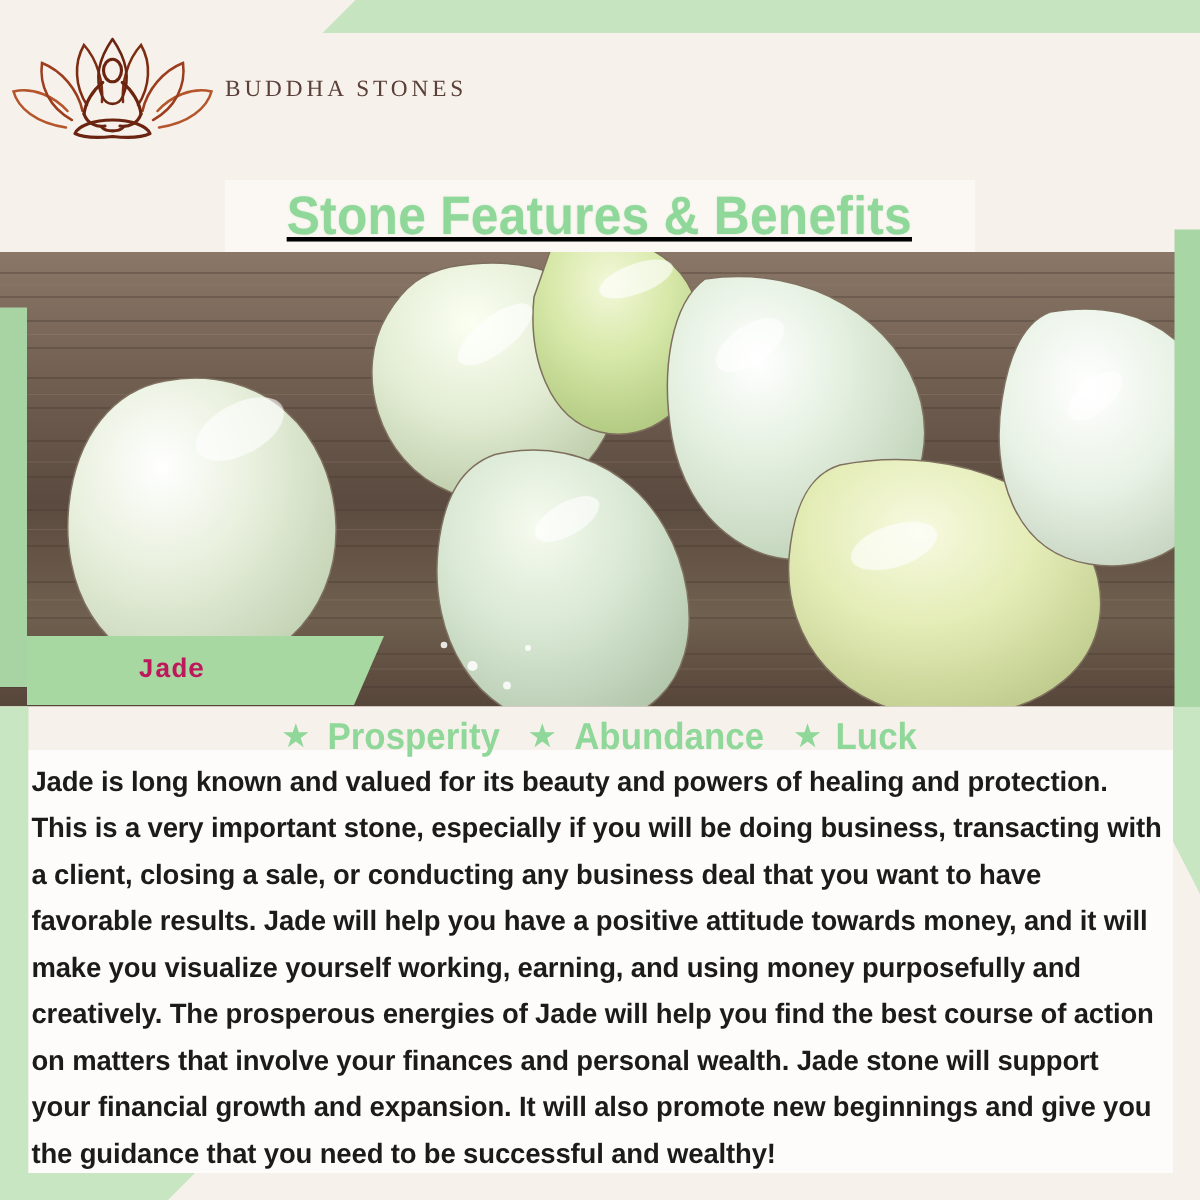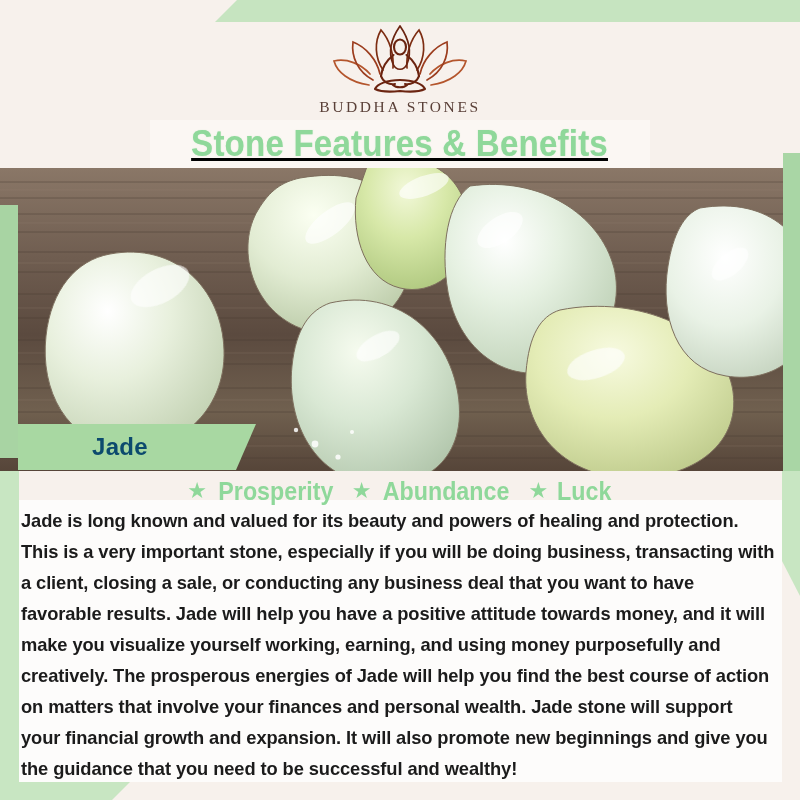--- a/index.html
+++ b/index.html
@@ -20,21 +20,21 @@
     z-index:3;
   }
 
   
   .header {
     position:absolute; top:0; left:0; width:800px; height:168px;
     background:#f7f1ec; z-index:2;
   }
   .logo-wrap {
     position:absolute; top:22px; left:0; width:800px;
-    display:flex; flex-direction:column; align-items:center;
+    display:flex; flex-direction:row; align-items:center;
   }
   .lotus { width:150px; height:72px; display:block; }
   .brand {
     margin-top:4px;
     font-size:15.5px; letter-spacing:2.6px; font-weight:400;
     color:#5a4038; font-family:"Liberation Serif", serif;
   }
 
   
   .title-strip {
@@ -68,22 +68,22 @@
   }
 
   
   .jade-banner {
     position:absolute; left:18px; top:424px; width:238px; height:46px;
     background:#a8d8a2; z-index:5;
     clip-path:polygon(0 0, 100% 0, calc(100% - 20px) 100%, 0 100%);
     display:flex; align-items:center;
   }
   .jade-label {
-    color:#0c4a6e; font-size:24px; font-weight:bold; padding-left:74px;
-    font-family:Liberation Sans, sans-serif; letter-spacing:0.3px;
+    color:#be185d; font-size:18px; font-weight:bold; padding-left:74px;
+    font-family:Liberation Mono, monospace; letter-spacing:0.3px;
   }
 
   
   .text-block {
     position:absolute; left:0; top:471px; width:800px; height:329px;
     background:#f7f1ec; z-index:3;
   }
   .left-green {
     position:absolute; left:0; top:471px; width:19px; height:329px;
     background:#c8e6c2; z-index:4;

